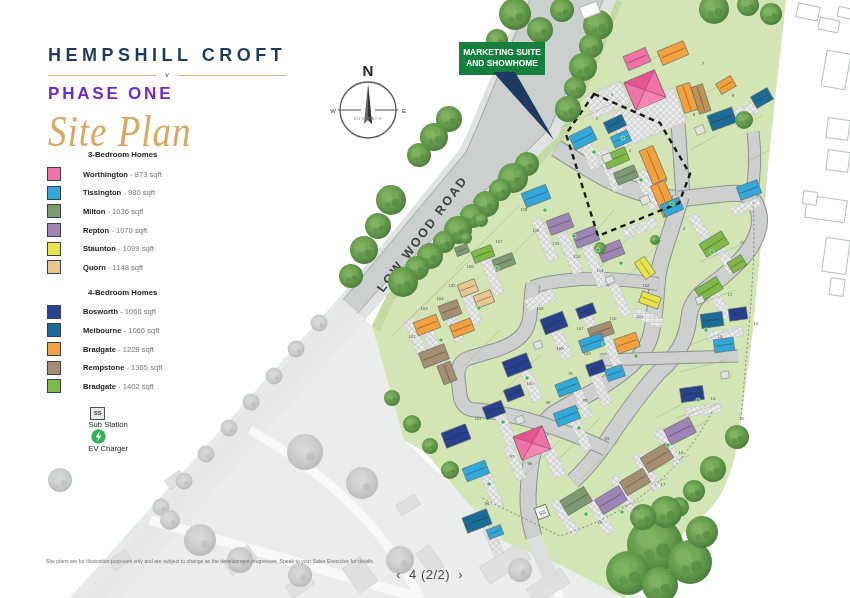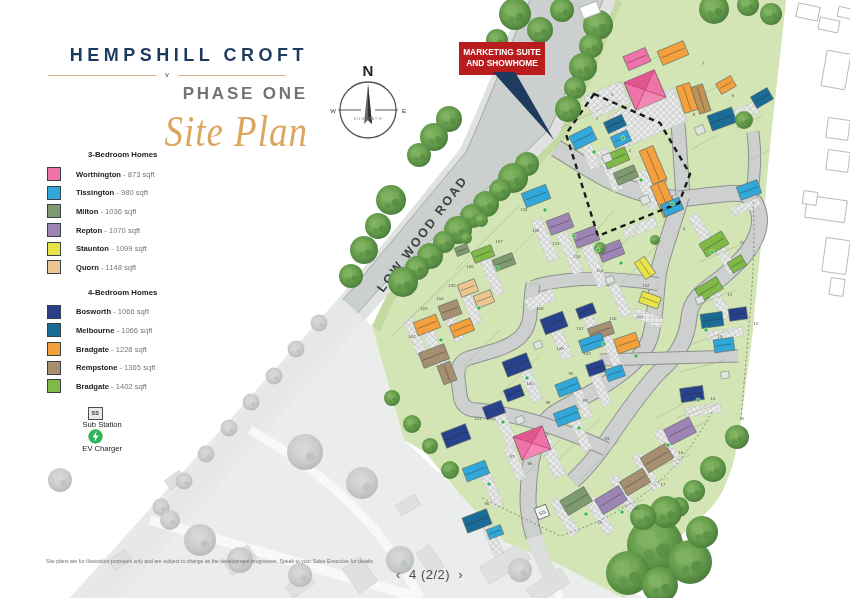--- a/index.html
+++ b/index.html
@@ -1,34 +1,34 @@
 <!DOCTYPE html>
 <html><head><meta charset="utf-8">
 <style>
 html,body{margin:0;padding:0;}
 body{width:850px;height:598px;overflow:hidden;background:#fff;font-family:"Liberation Sans",sans-serif;position:relative;}
 .map{position:absolute;left:0;top:0;}
-.title{position:absolute;left:48px;top:40px;width:260px;text-align:right;}
+.title{position:absolute;left:48px;top:40px;width:260px;}
 .t1{color:#1e3a5f;font-size:18px;font-weight:700;letter-spacing:4.5px;white-space:nowrap;margin-top:5px;}
 .rule{margin-top:5px;width:238px;height:10px;position:relative;}
 .rule:before{content:"";position:absolute;left:0;top:4px;width:108px;height:1px;background:#d8b37c;}
 .rule:after{content:"";position:absolute;right:0;top:4px;width:108px;height:1px;background:#d8b37c;}
 .rv{position:absolute;left:50%;transform:translateX(-50%);top:0px;color:#1e3a5f;font-size:7px;}
-.t2{margin-top:3px;color:#737373;font-size:17px;font-weight:700;letter-spacing:2.8px;}
+.t2{margin-top:3px;color:#6d28d9;font-size:17px;font-weight:700;letter-spacing:2.8px;}
 .t3{margin-top:1px;color:#dca65f;font-size:37px;font-family:"Liberation Serif",serif;font-style:italic;letter-spacing:1px;transform:scaleY(1.22);transform-origin:top left;white-space:nowrap;width:150px;display:inline-block;}
 .legend{position:absolute;left:47px;top:150px;font-size:7.6px;color:#333;}
 .lh{font-weight:700;font-size:7.8px;margin-bottom:6px;color:#222;padding-left:41px;}
 .lrow{display:flex;align-items:center;height:18.6px;}
 .sw{width:12px;height:12px;border:1px solid #38404a;margin-right:15px;flex:0 0 auto;}
-.lname{font-weight:700;color:#222;}
+.lname{font-weight:700;color:#222;margin-left:7px;}
 .lsq{color:#777;}
 .leg2{margin-top:11px;}
 .ssbox{width:13px;height:13px;border:1.2px solid #4a514d;background:#e8eae9;color:#333;font-size:5.5px;font-weight:700;display:flex;align-items:center;justify-content:center;margin-right:14px;}
 .util .lrow{height:22px;flex-direction:column;}
-.callout{position:absolute;left:459px;top:42px;width:84px;background:#b91c1c;color:#fff;text-align:center;font-weight:700;font-size:8.4px;line-height:1.35;padding:5px 1px;}
+.callout{position:absolute;left:459px;top:42px;width:84px;background:#15803d;color:#fff;text-align:center;font-weight:700;font-size:8.4px;line-height:1.35;padding:5px 1px;}
 .callout:after{content:"";position:absolute;left:37px;top:100%;border-left:6px solid transparent;border-right:15px solid transparent;border-top:0;}
 .compass{position:absolute;left:330px;top:60px;}
 .pag{position:absolute;left:396px;top:567px;font-size:13px;color:#4a4a4a;letter-spacing:0.5px;}
 .foot{position:absolute;left:46px;top:558px;font-size:5.15px;color:#6f6f6f;}
 </style></head>
 <body>
 
 <div class="map"><svg width="850" height="598" viewBox="0 0 850 598" font-family="Liberation Sans, sans-serif">
 <defs>
 <pattern id="hatch" width="4.5" height="4.5" patternUnits="userSpaceOnUse" patternTransform="rotate(-22)">

